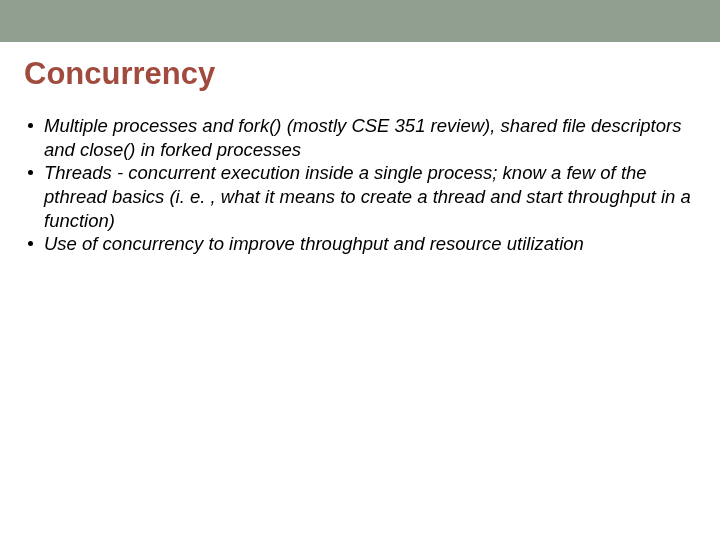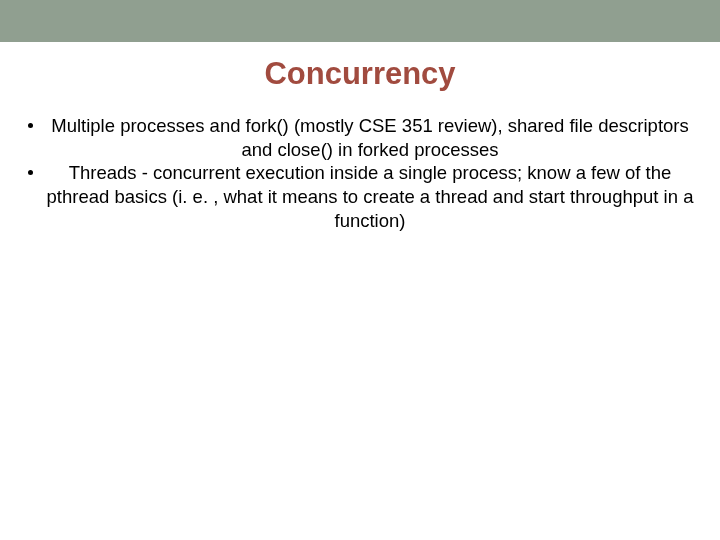--- a/index.html
+++ b/index.html
@@ -1,15 +1,15 @@
 <!DOCTYPE html>
 <html><head>
 <meta charset="utf-8">
 <style>
-  * { margin: 0; padding: 0; box-sizing: border-box; text-align: center; }
+  * { margin: 0; padding: 0; box-sizing: border-box; }
   html, body { width: 720px; height: 540px; }
   body {
     font-family: Arial, Helvetica, sans-serif;
     background: #ffffff;
     position: relative;
   }
   .top-bar {
     width: 100%;
     height: 42px;
     background: #909f90;
@@ -20,20 +20,21 @@
   .title {
     font-size: 31px;
     font-weight: bold;
     color: #a14b3f;
     margin-bottom: 22px;
     letter-spacing: 0px;
   }
   ul.bullets {
     list-style: none;
     padding-left: 4px;
+    font-style: italic;
   }
   ul.bullets li {
     position: relative;
     padding-left: 16px;
     font-size: 18.5px;
     line-height: 1.28;
     color: #000000;
     margin-bottom: 0px;
   }
   ul.bullets li .dot {
@@ -55,14 +56,18 @@
   <h1 class="title">Concurrency</h1>
   <ul class="bullets">
     <li>
       <span class="dot"></span>
       <span>Multiple processes and fork() (mostly CSE 351 review), shared file descriptors and close() in forked processes</span>
     </li>
     <li>
       <span class="dot"></span>
       <span>Threads - concurrent execution inside a single process; know a few of the pthread basics (i. e. , what it means to create a thread and start throughput in a function)</span>
     </li>
+    <li>
+      <span class="dot"></span>
+      <span>Use of concurrency to improve throughput and resource utilization</span>
+    </li>
   </ul>
 </div>
 
 </body></html>

